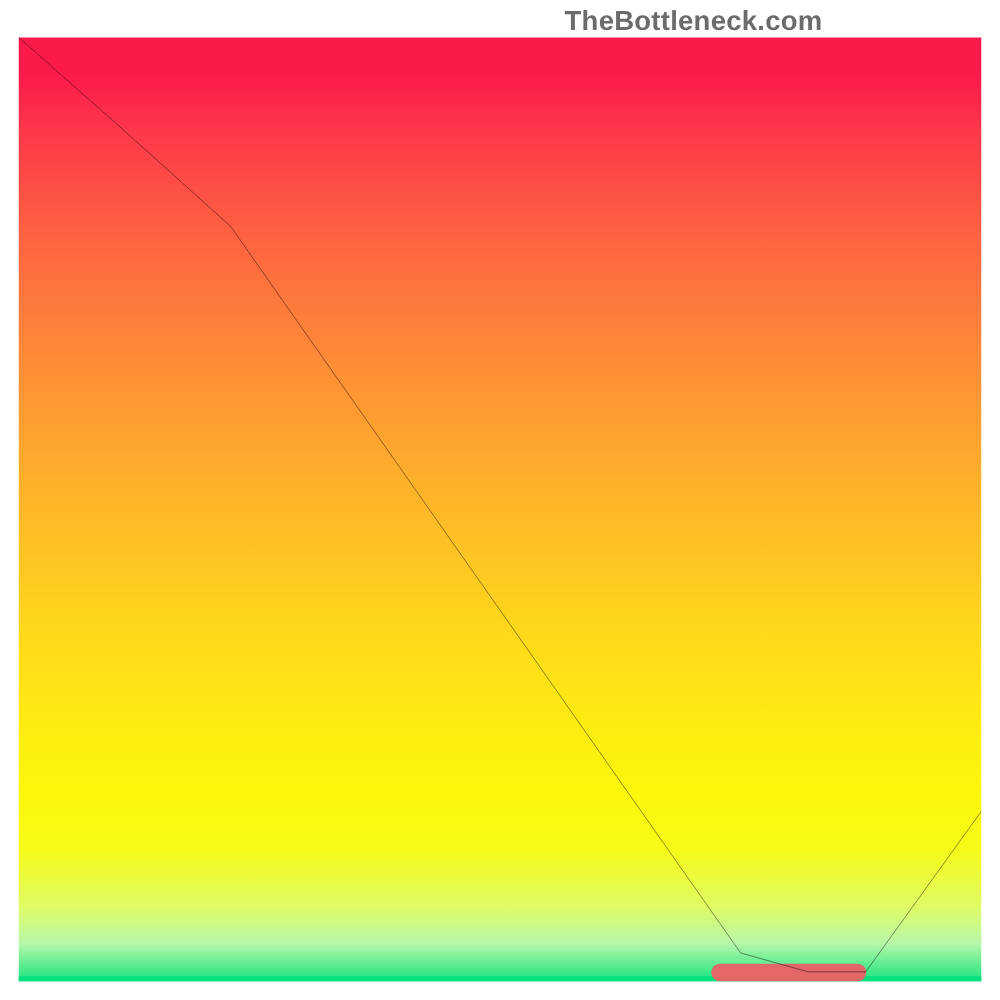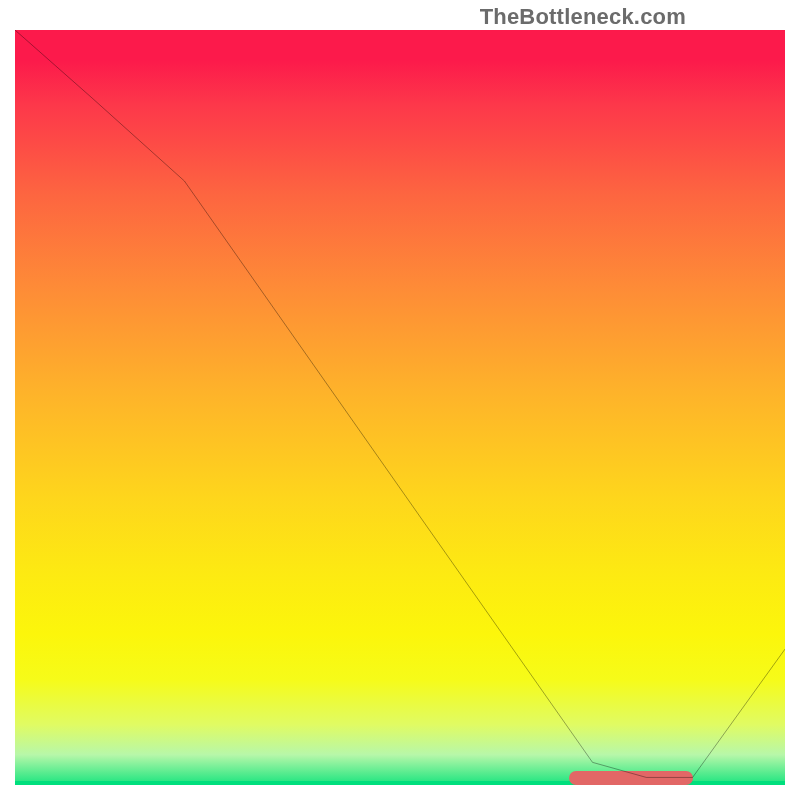--- a/index.html
+++ b/index.html
@@ -8,21 +8,20 @@
     width: 800px;
     height: 800px;
     overflow: hidden;
     background: #fff;
     font-family: Arial, Helvetica, sans-serif;
   }
   .container {
     position: relative;
     width: 668px;
     height: 800px;
-    padding-left: 28px;
   }
   .watermark {
     position: absolute;
     top: 4px;
     right: 10px;
     font-size: 22px;
     font-weight: bold;
     color: #6b6b6b;
     letter-spacing: 0.2px;
     z-index: 3;

